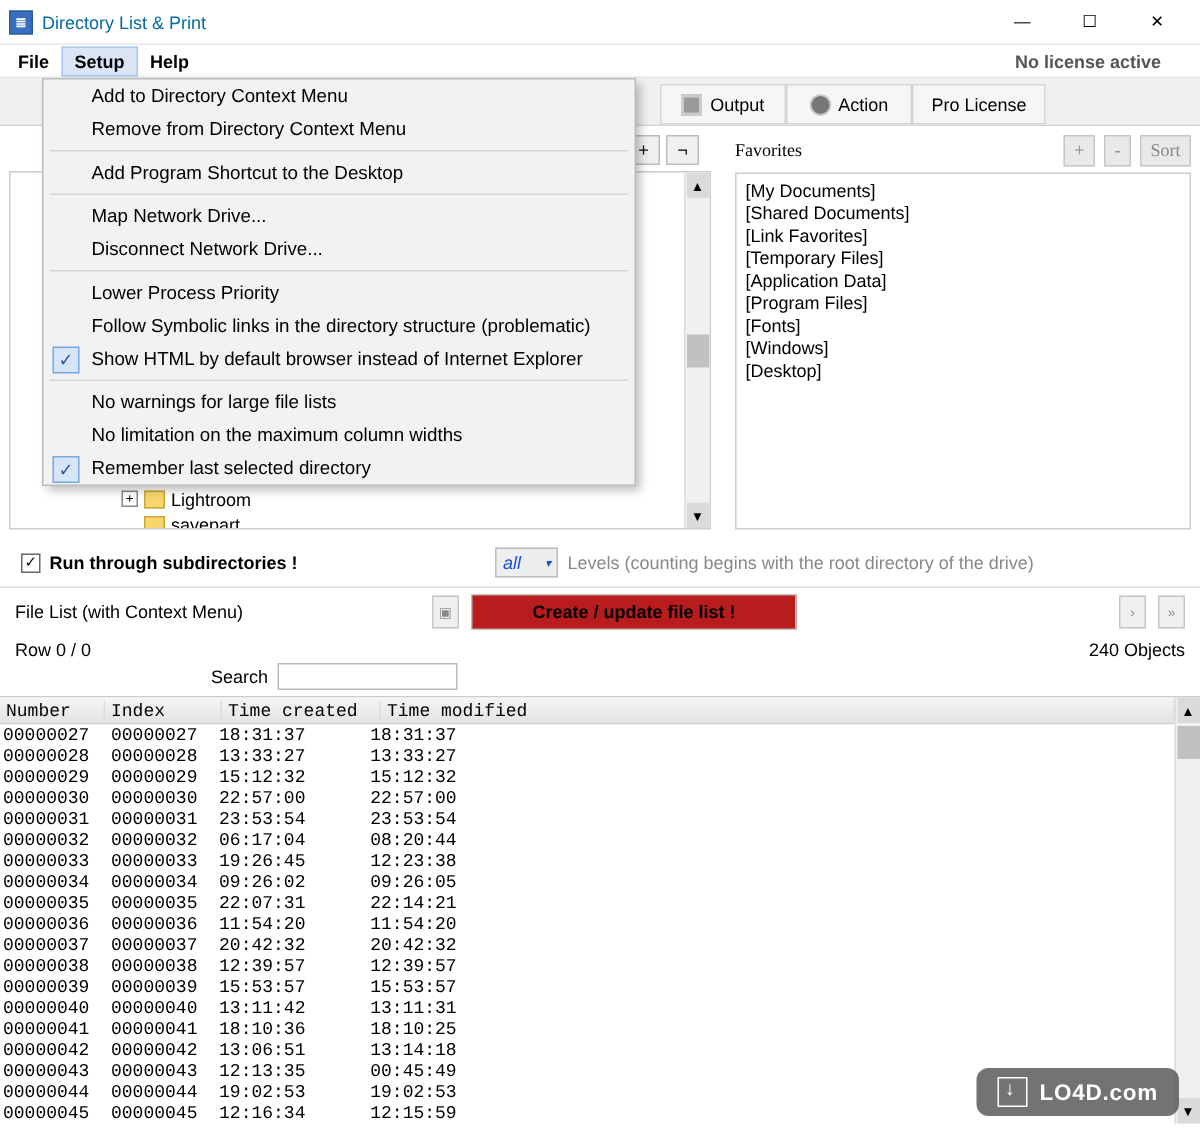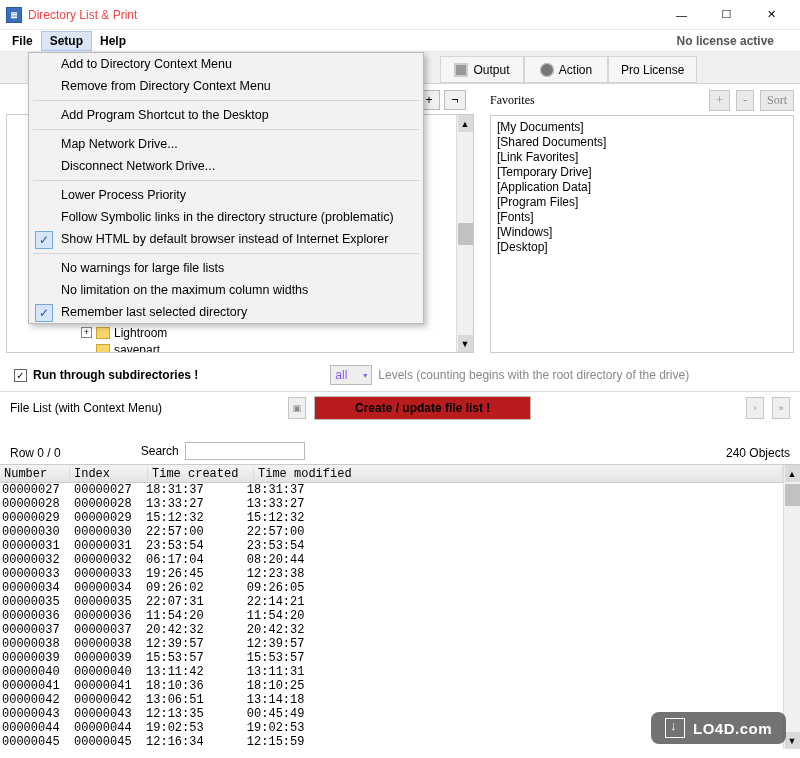--- a/index.html
+++ b/index.html
@@ -22,21 +22,21 @@
     border-bottom: 1px solid #e8e8e8;
   }
   .titlebar .app-icon {
     width: 16px; height: 16px;
     background: #3a6fbf;
     margin-right: 6px;
     border: 1px solid #2a5a9a;
     display:flex;align-items:center;justify-content:center;
     color:#fff;font-size:9px;font-weight:bold;
   }
-  .titlebar .title { flex: 1; color: #ef4444; }
+  .titlebar .title { flex: 1; color: #0369a1; }
   .win-btn {
     width: 45px; height: 28px;
     display: flex; align-items: center; justify-content: center;
     font-family: Arial, sans-serif;
     font-size: 11px;
   }
   .menubar {
     height: 22px;
     display: flex;
     align-items: center;
@@ -134,30 +134,30 @@
   .favorites-ctrl{ display:flex; gap:6px; align-items:center; margin-bottom:4px;font-family:Liberation Serif, serif; }
   .fav-btn{border:1px solid #c6c6c6;background:#e9e9e9;padding:2px 6px;color:#888;}
   .fav-list{
     border:1px solid #ccc;flex:1; padding:4px 6px; font-size:12px; line-height:15px;
     background:#fff;
   }
   .subdir-row{
     display:flex; align-items:center; padding:6px 14px; gap:6px;
   }
   .checkbox{width:13px;height:13px;border:1px solid #666;display:flex;align-items:center;justify-content:center;font-size:10px;}
-  .level-select{width:42px;height:20px;border:1px solid #bbb;background:#eee;color:#8b5cf6;display:flex;align-items:center;padding:0 4px;justify-content:space-between;}
+  .level-select{width:42px;height:20px;border:1px solid #bbb;background:#eee;color:#1d4ed8;display:flex;align-items:center;padding:0 4px;justify-content:space-between;font-style:italic;}
   .file-list-header{
     display:flex; align-items:center; padding:4px 10px; gap:8px;
     border-top:1px solid #ddd;
   }
   .create-btn{
     border:1px solid #bcbcbc;background:#b91c1c;padding:4px 40px;font-weight:bold;
   }
   .chev{width:18px;height:22px;border:1px solid #c6c6c6;background:#efefef;display:flex;align-items:center;justify-content:center;font-size:9px;color:#888;}
-  .row-info{display:flex;align-items:flex-end;padding:2px 10px 4px;gap:80px;}
+  .row-info{display:flex;align-items:flex-start;padding:2px 10px 4px;gap:80px;}
   .search-box{border:1px solid #bbb;width:120px;height:18px;}
   .table-wrap{border-top:1px solid #ccc;display:flex;}
   .table{flex:1;}
   .th-row{display:flex;align-items:center;height:18px;background:linear-gradient(#f5f5f5,#e3e3e3);border-bottom:1px solid #ccc;font-family:"Consolas","Courier New",monospace;font-size:12px;}
   .th{padding:0 4px;border-right:1px solid #ddd;}
   .tbody{font-family:"Consolas","Courier New",monospace;font-size:12px;line-height:14px;background:#fff;padding:0 2px;}
   .tr{display:flex;white-space:pre;}
   .c-num{width:70px;}
   .c-idx{width:78px;}
   .c-tc{width:106px;}
@@ -262,21 +262,21 @@
       <span>Favorites</span>
       <span style="flex:1"></span>
       <span class="fav-btn">+</span>
       <span class="fav-btn">-</span>
       <span class="fav-btn">Sort</span>
     </div>
     <div class="fav-list" id="favlist">
         <div>[My Documents]</div>
         <div>[Shared Documents]</div>
         <div>[Link Favorites]</div>
-        <div>[Temporary Drive]</div>
+        <div>[Temporary Files]</div>
         <div>[Application Data]</div>
         <div>[Program Files]</div>
         <div>[Fonts]</div>
         <div>[Windows]</div>
         <div>[Desktop]</div>
       </div>
   </div>
 </div>
 
 <div class="subdir-row">

